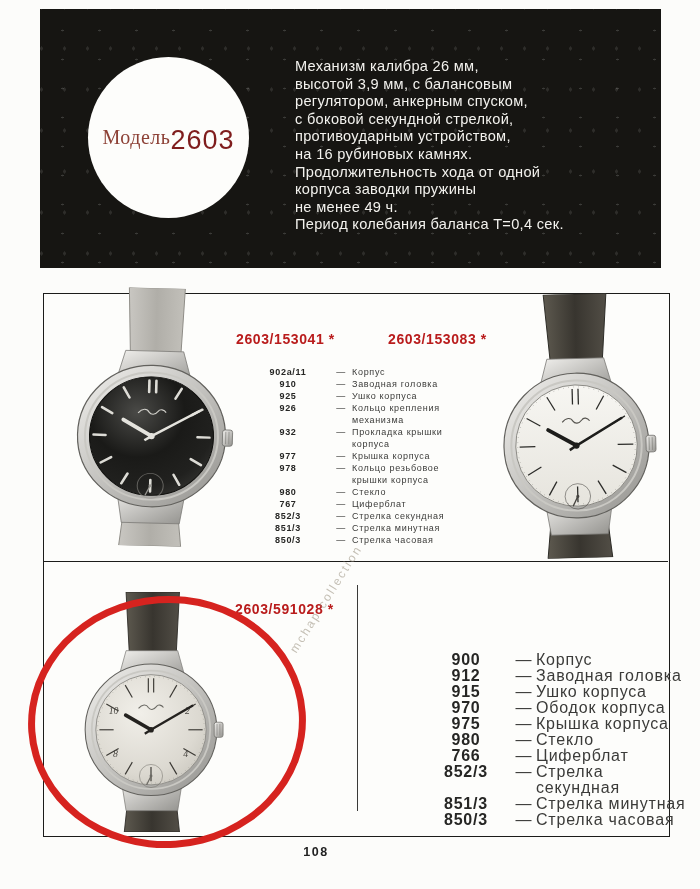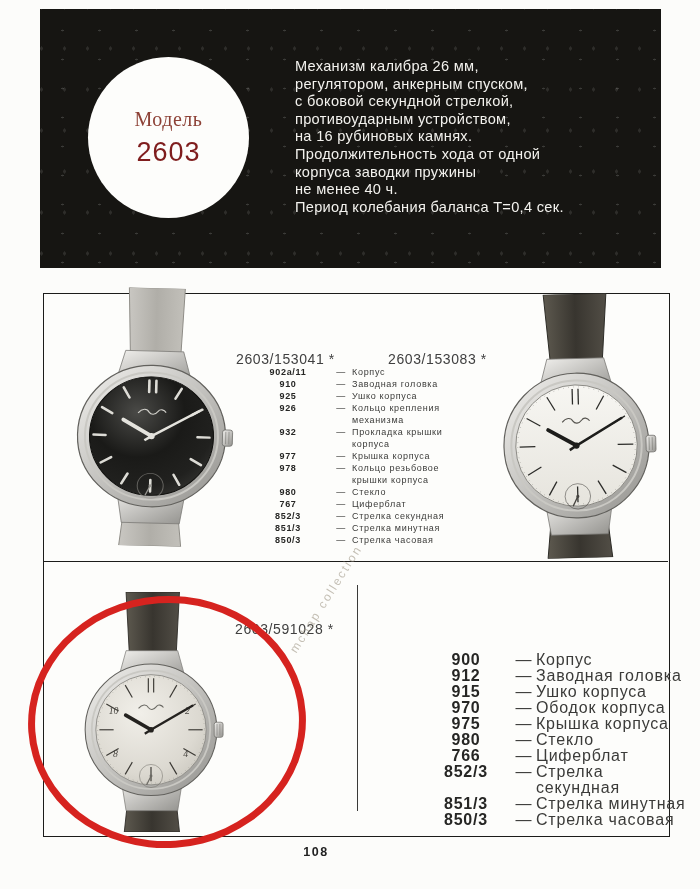--- a/index.html
+++ b/index.html
@@ -6,35 +6,35 @@
   #page{position:relative;width:700px;height:889px;background:#fcfcfa;overflow:hidden;
         font-family:"Liberation Sans",sans-serif;}
 
   
   #banner{position:absolute;left:40px;top:9px;width:621px;height:259px;background:#161512;}
   #banner .speckle{position:absolute;inset:0;
      background-image:radial-gradient(rgba(255,255,255,.16) 1px,transparent 1.4px),
                       radial-gradient(rgba(255,255,255,.10) 1px,transparent 1.4px);
      background-size:37px 29px,23px 41px;background-position:4px 7px,13px 19px;}
   #model-circle{position:absolute;left:48px;top:48px;width:161px;height:161px;border-radius:50%;
-     background:#fdfdfb;display:flex;flex-direction:column;align-items:center;justify-content:center;}
+     background:#fdfdfb;display:flex;flex-direction:row;align-items:center;justify-content:center;}
   #model-label{font-family:"Liberation Serif",serif;font-size:20px;color:#8d4136;letter-spacing:.5px;}
   #model-number{font-size:27px;font-weight:normal;color:#7f1d1d;letter-spacing:1px;margin-top:6px;}
   #spec-text{position:absolute;left:255px;top:49px;width:360px;color:#f3f2ee;font-weight:normal;
      font-size:14.6px;line-height:17.6px;letter-spacing:.3px;}
 
   
   #panel-box{position:absolute;left:43px;top:293px;width:625px;height:542px;
      border:1.6px solid #1c1c1a;background:#fdfdfb;}
   #panel-divider{position:absolute;left:43px;top:561px;width:625px;height:0;
      border-top:1.6px solid #1c1c1a;}
   #bottom-vdivider{position:absolute;left:357px;top:585px;width:0;height:226px;
      border-left:1.5px solid #3a3a38;}
 
-  .catalog-number{position:absolute;font-size:14px;font-weight:normal;color:#404040;letter-spacing:.6px;margin-top:20px;}
+  .catalog-number{position:absolute;font-size:14px;font-weight:bold;color:#b91c1c;letter-spacing:.6px;}
   #cat-1{left:236px;top:331px;}
   #cat-2{left:388px;top:331px;}
   #cat-3{left:235px;top:601px;}
 
   
   .parts-list{position:absolute;color:#3b3b39;}
   #parts-top{left:246px;top:366px;width:232px;font-size:9px;letter-spacing:.7px;line-height:12px;}
   #parts-bottom{left:420px;top:652px;width:240px;font-size:16px;letter-spacing:.8px;line-height:16px;}
   .part-row{display:flex;align-items:flex-start;}
   .part-code{font-weight:bold;color:#262624;text-align:center;flex:none;}
@@ -159,34 +159,35 @@
   <div id="banner">
     <div class="speckle"></div>
     <div id="model-circle">
       <div id="model-label">Модель</div>
       <div id="model-number">2603</div>
     </div>
     <div id="spec-text">
 
         <div class="spec-line">Механизм калибра 26 мм,</div>
 
+        <div class="spec-line">высотой 3,9 мм, с балансовым</div>
 
         <div class="spec-line">регулятором, анкерным спуском,</div>
 
         <div class="spec-line">с боковой секундной стрелкой,</div>
 
         <div class="spec-line">противоударным устройством,</div>
 
         <div class="spec-line">на 16 рубиновых камнях.</div>
 
         <div class="spec-line">Продолжительность хода от одной</div>
 
         <div class="spec-line">корпуса заводки пружины</div>
 
-        <div class="spec-line">не менее 40 ч.</div>
+        <div class="spec-line">не менее 49 ч.</div>
 
         <div class="spec-line">Период колебания баланса Т=0,4 сек.</div>
       </div>
   </div>
 
   <div id="panel-box"></div>
   <div id="panel-divider"></div>
   <div id="bottom-vdivider"></div>
 
   <div id="cat-1" class="catalog-number">2603/153041 *</div>

